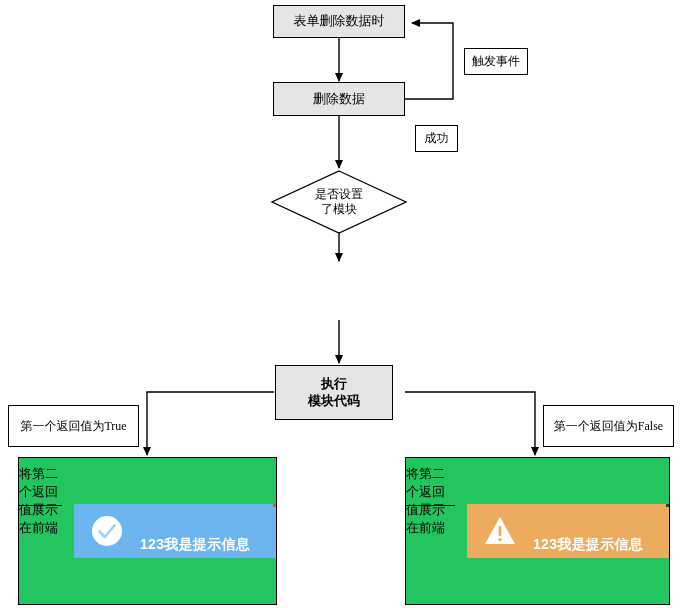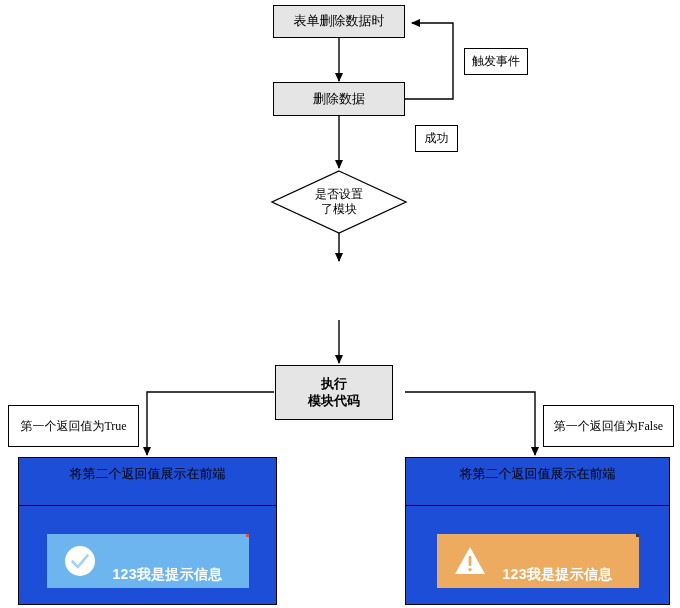--- a/index.html
+++ b/index.html
@@ -81,24 +81,23 @@
     justify-content: center;
     font-size: 12px;
     line-height: 1.25;
     color: #000000;
     text-align: center;
   }
   .panel {
     position: absolute;
     box-sizing: border-box;
     border: 1px solid #000000;
-    background: #1d4ed8;
+    background: #22c55e;
     z-index: 3;
     display: flex;
-    flex-direction: column;
     gap: 12px;
   }
   .panel-head {
     box-sizing: border-box;
     border-bottom: 1px solid #000000;
     height: 48px;
     display: flex;
     align-items: flex-start;
     justify-content: center;
     padding-top: 7px;

